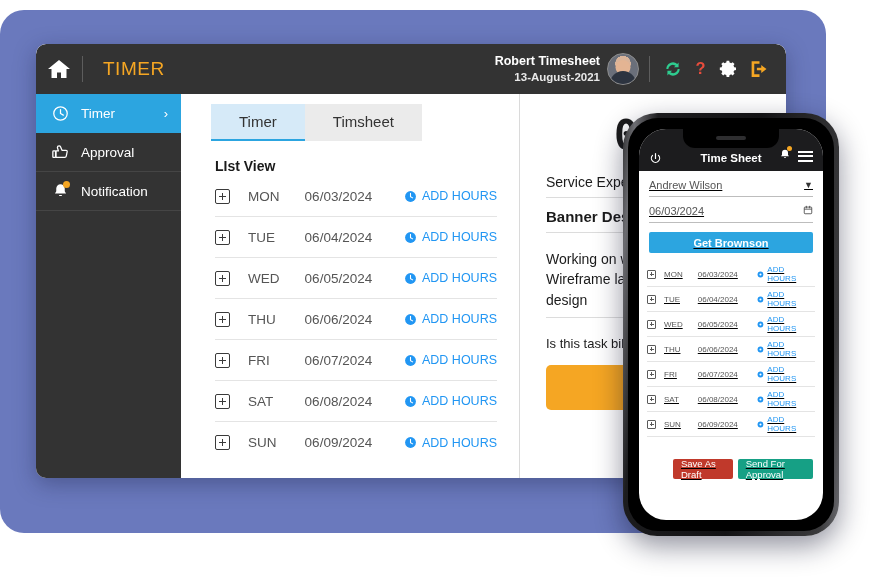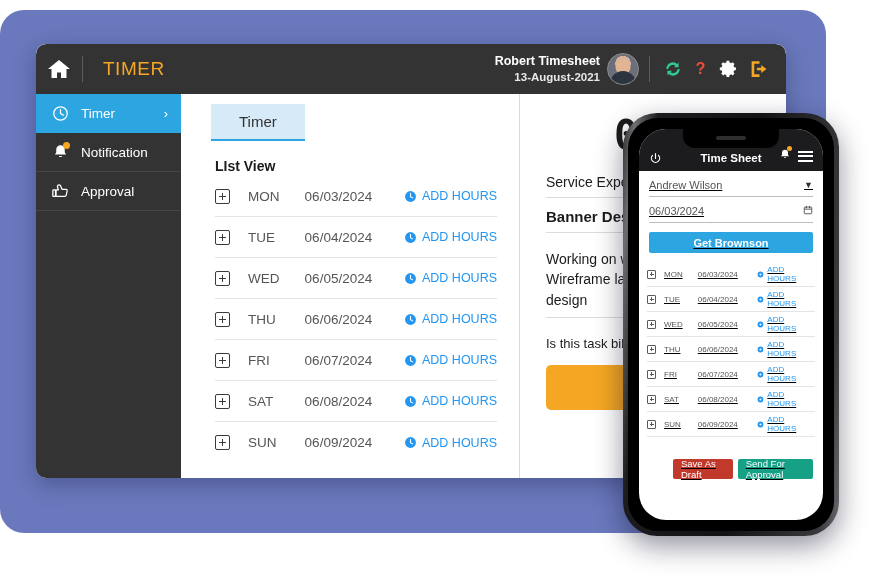--- a/index.html
+++ b/index.html
@@ -286,42 +286,43 @@
           <svg width="17" height="17" viewBox="0 0 24 24">
             <circle cx="12" cy="12" r="9.5" fill="none" stroke="#ffffff" stroke-width="1.8"></circle>
             <path d="M12 6.5V12l4 2.3" fill="none" stroke="#ffffff" stroke-width="1.8" stroke-linecap="round"></path>
           </svg>
         </span>
         <span>Timer</span>
         <span class="side-chevron">›</span>
       </div>
       <div class="side-item">
         <span class="side-ico">
+          <svg width="19" height="18" viewBox="0 0 24 24">
+            <path d="M6 10.5h3.2L8 6.6c-.4-1.3.4-2.6 1.7-2.8 1-.2 1.9.4 2.3 1.3l2 4.6h5.3c1 0 1.8.9 1.6 1.9l-1.2 6c-.2.9-1 1.6-2 1.6H6z" fill="none" stroke="#ffffff" stroke-width="1.7" stroke-linejoin="round"></path>
+            <rect x="1.8" y="10.5" width="3.6" height="8.7" rx="1" fill="none" stroke="#ffffff" stroke-width="1.7"></rect>
+          </svg>
+        </span>
+        <span>Approval</span>
+      </div>
+      <div class="side-item">
+        <span class="side-ico">
           <svg width="17" height="18" viewBox="0 0 24 24">
             <path d="M12 2.5a6 6 0 0 0-6 6v4l-1.8 3.2h15.6L18 12.5v-4a6 6 0 0 0-6-6z" fill="#ffffff"></path>
             <path d="M9.7 17.5a2.4 2.4 0 0 0 4.6 0z" fill="#ffffff"></path>
           </svg>
           <span class="bell-dot"></span>
         </span>
         <span>Notification</span>
       </div>
-      <div class="side-item">
-        <span class="side-ico">
-          <svg width="19" height="18" viewBox="0 0 24 24">
-            <path d="M6 10.5h3.2L8 6.6c-.4-1.3.4-2.6 1.7-2.8 1-.2 1.9.4 2.3 1.3l2 4.6h5.3c1 0 1.8.9 1.6 1.9l-1.2 6c-.2.9-1 1.6-2 1.6H6z" fill="none" stroke="#ffffff" stroke-width="1.7" stroke-linejoin="round"></path>
-            <rect x="1.8" y="10.5" width="3.6" height="8.7" rx="1" fill="none" stroke="#ffffff" stroke-width="1.7"></rect>
-          </svg>
-        </span>
-        <span>Approval</span>
-      </div>
     </div>
 
     <div class="list-panel">
       <div class="tabs">
         <div class="tab active">Timer</div>
+        <div class="tab">Timsheet</div>
       </div>
       <div class="list-title">LIst View</div>
       <div class="list-rows">
 
         <div class="list-row">
           <span class="plus-box"></span>
           <span class="row-day">MON</span>
           <span class="row-date">06/03/2024</span>
           <span class="row-add">
             <svg width="13" height="13" viewBox="0 0 24 24">

